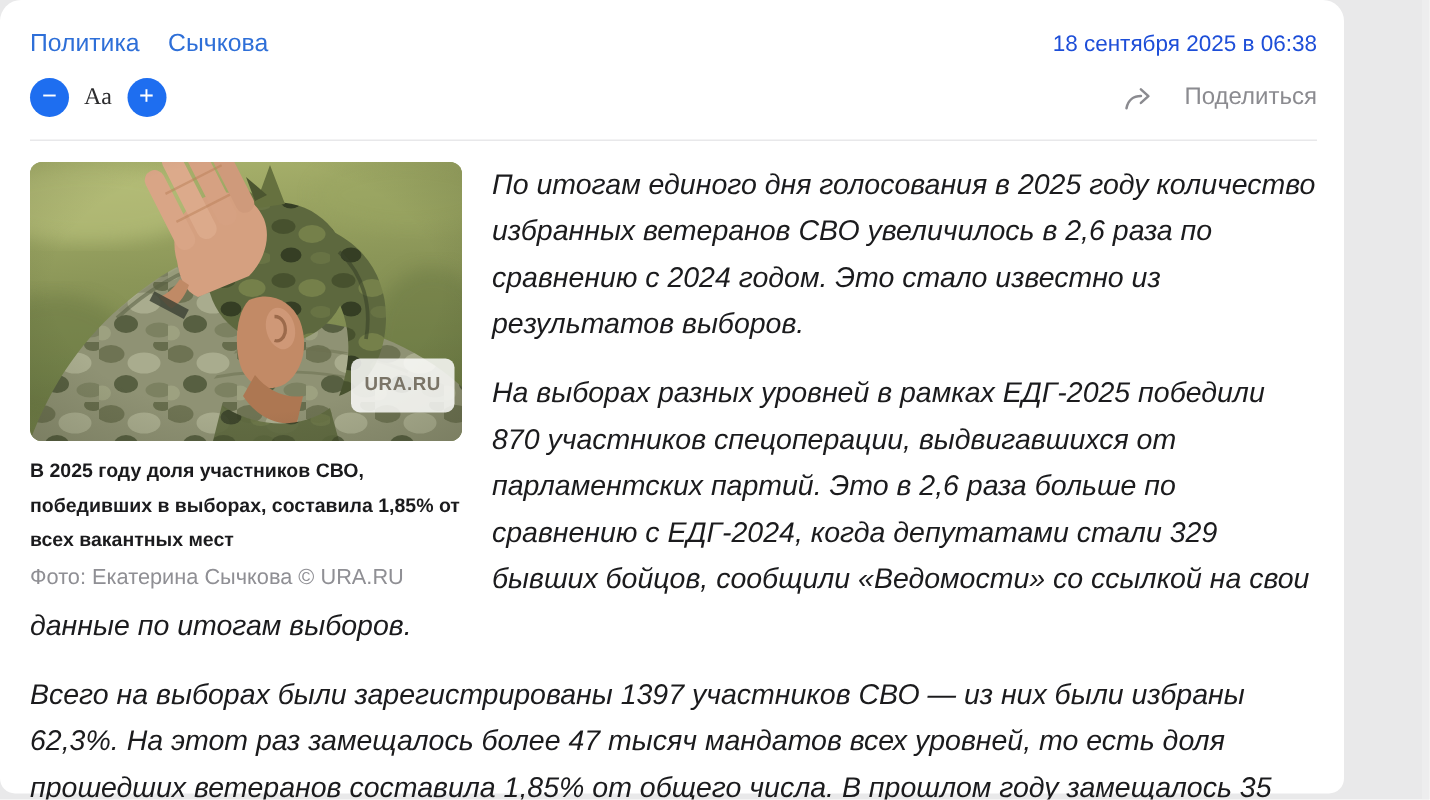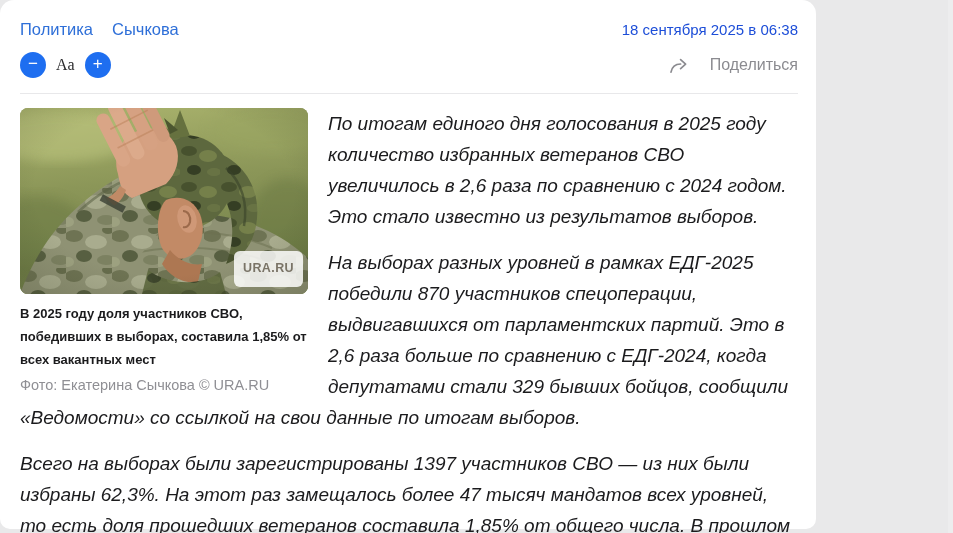--- a/index.html
+++ b/index.html
@@ -5,21 +5,21 @@
   html,body { margin:0; padding:0; }
   body {
     width:953px; height:533px;
     background:#e9e9ea;
     font-family:"Liberation Sans", sans-serif;
     position:relative;
     overflow:hidden;
   }
   .card {
     position:absolute; left:0; top:0;
-    width:816px; height:529px;
+    width:896px; height:529px;
     background:#ffffff;
     border-radius:14px 14px 10px 10px;
     padding:20px 18px 10px 20px;
     box-sizing:border-box;
   }
   .scroll-strip {
     position:absolute; right:0; top:0; width:5px; height:533px;
     background:#ededee;
   }
   
@@ -58,21 +58,21 @@
     margin-top:14px;
     font-size:19px; line-height:31px; color:#1b1b1d;
   }
   figure { float:left; width:288px; margin:0 20px 0 0; }
   .photo {
     position:relative; width:288px; height:186px;
     border-radius:8px; overflow:hidden; background:#86915a;
   }
   .photo svg { display:block; width:100%; height:100%; }
   .watermark {
-    position:absolute; right:5px; bottom:7px;
+    position:absolute; right:5px; bottom:19px;
     background:rgba(255,255,255,0.83);
     color:#7a7467; font-weight:bold; font-size:12.5px;
     padding:2px 9px 3px; border-radius:6px; letter-spacing:0.4px;
   }
   figcaption {
     font-weight:bold; font-size:13px; line-height:23px;
     margin-top:8px; color:#1b1b1d;
   }
   .credit { color:#8f8f94; font-size:14.5px; line-height:18px; margin-top:5px; }
   article p { margin:0 0 15px;font-style:italic; }

